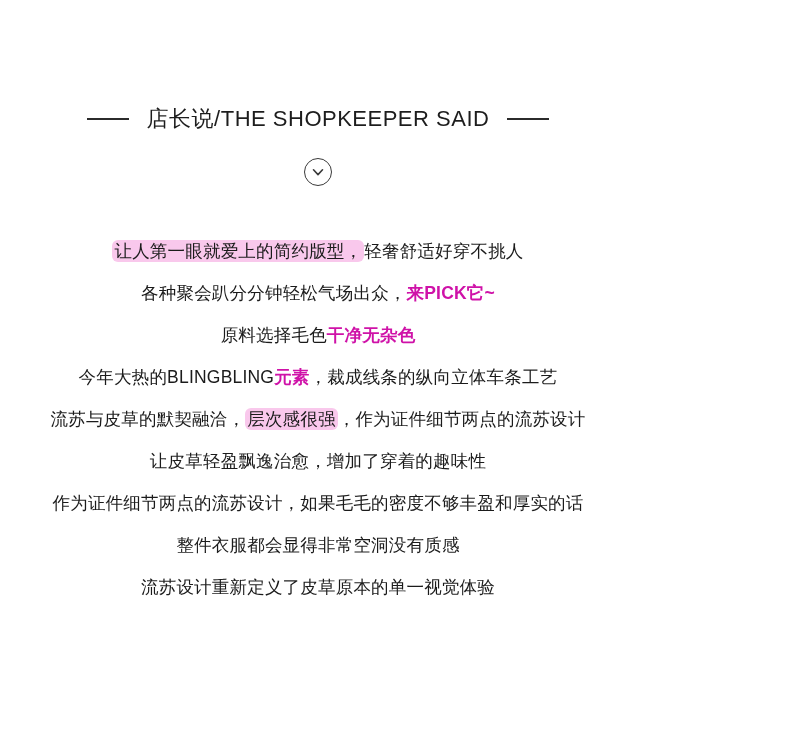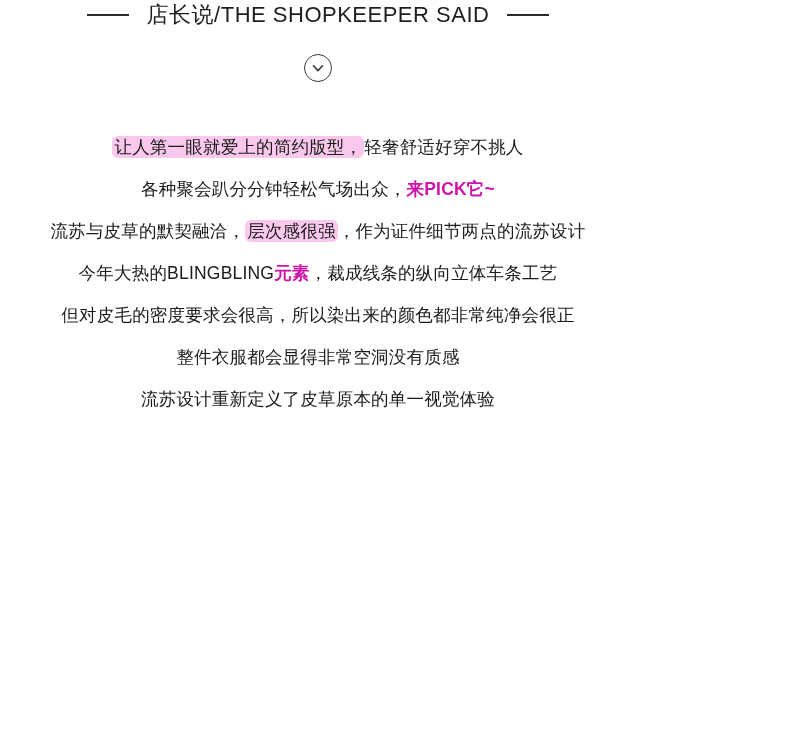--- a/index.html
+++ b/index.html
@@ -12,20 +12,21 @@
     height: 744px;
     font-family: "Liberation Sans", "DejaVu Sans", sans-serif;
     color: #111111;
     overflow: hidden;
   }
   .page {
     width: 636px;
     height: 744px;
     position: relative;
     box-sizing: border-box;
+    padding-top: 104px;
   }
   
   .header {
     display: flex;
     align-items: center;
     justify-content: center;
     gap: 18px;
   }
   .rule {
     display: block;
@@ -97,20 +98,22 @@
     <div class="chevron-badge">
       <svg width="12" height="9" viewBox="0 0 12 9" aria-hidden="true">
         <polyline points="1.5,1.8 6,6.6 10.5,1.8" fill="none" stroke="#3a3a3a" stroke-width="1.6" stroke-linecap="round" stroke-linejoin="round"></polyline>
       </svg>
     </div>
   </div>
 
   <div class="copy" id="copy-lines">
       <div class="line"><span class="hl">让人第一眼就爱上的简约版型，</span><span>轻奢舒适好穿不挑人</span></div>
       <div class="line"><span>各种聚会趴分分钟轻松气场出众，</span><span class="pk">来PICK它~</span></div>
+      <div class="line"><span>原料选择毛色</span><span class="pk">干净无杂色</span></div>
+      <div class="line"><span>今年大热的BLINGBLING</span><span class="pk">元素</span><span>，裁成线条的纵向立体车条工艺</span></div>
       <div class="line"><span>流苏与皮草的默契融洽，</span><span class="hl">层次感很强</span><span>，作为证件细节两点的流苏设计</span></div>
-      <div class="line"><span>今年大热的BLINGBLING</span><span class="pk">元素</span><span>，裁成线条的纵向立体车条工艺</span></div>
-      <div class="line"><span>但对皮毛的密度要求会很高，所以染出来的颜色都非常纯净会很正</span></div>
+      <div class="line"><span>让皮草轻盈飘逸治愈，增加了穿着的趣味性</span></div>
+      <div class="line"><span>作为证件细节两点的流苏设计，如果毛毛的密度不够丰盈和厚实的话</span></div>
       <div class="line"><span>整件衣服都会显得非常空洞没有质感</span></div>
       <div class="line"><span>流苏设计重新定义了皮草原本的单一视觉体验</span></div>
     </div>
 
 </div>
 
 </body></html>

